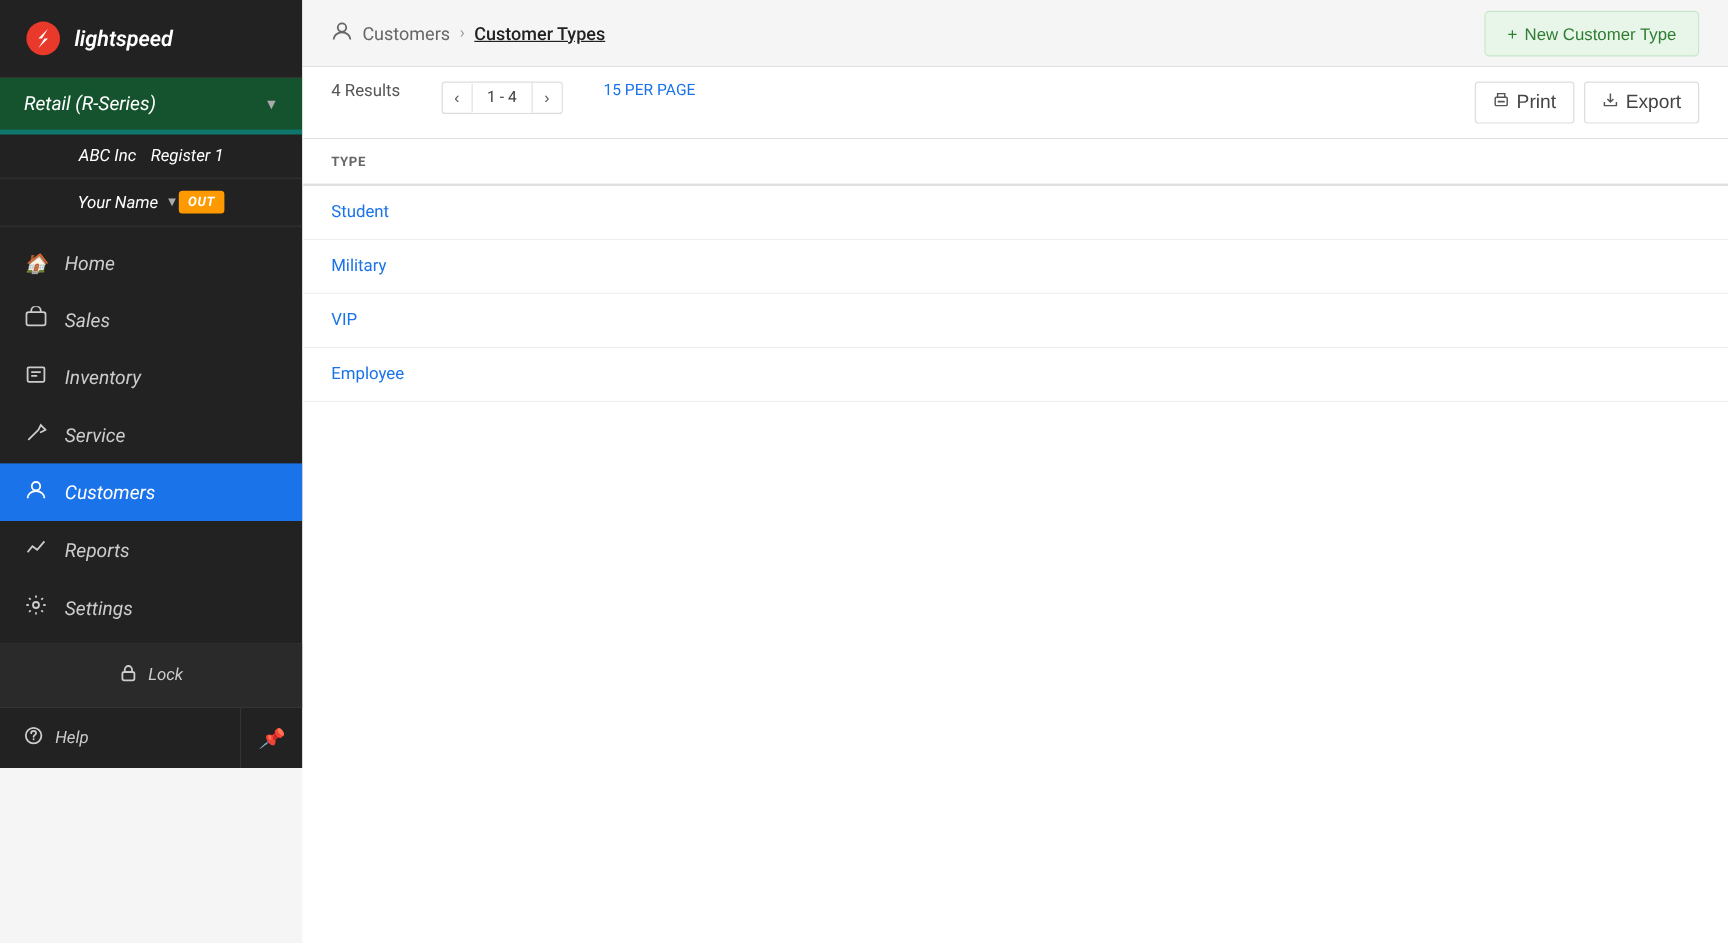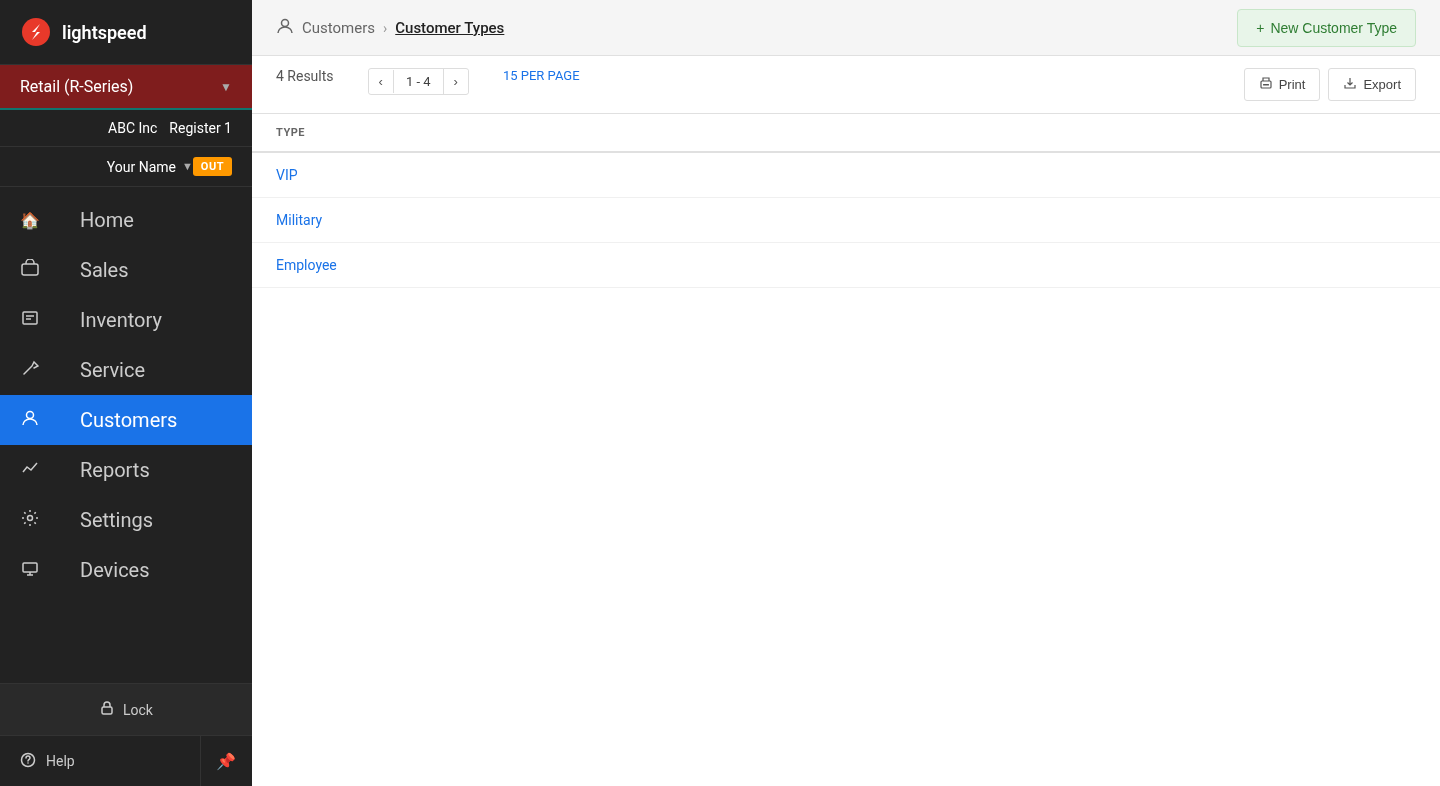--- a/index.html
+++ b/index.html
@@ -6,22 +6,23 @@
     body { font-family: -apple-system, BlinkMacSystemFont, 'Segoe UI', Roboto, sans-serif; display: flex; height: 786px; overflow: hidden; background: #f5f5f5; }
 
     
     .sidebar {
       width: 252px;
       min-width: 252px;
       background: #1a1a2e;
       background: #222;
       display: flex;
       flex-direction: column;
-      height: 786px;
+      height: 640px;
       color: #fff;
+      font-style: italic;
     }
 
     .sidebar-logo {
       padding: 16px 20px;
       display: flex;
       align-items: center;
       gap: 10px;
       border-bottom: 1px solid #333;
     }
 
@@ -34,35 +35,35 @@
       font-size: 18px;
       font-weight: 600;
       color: #fff;
     }
 
     .store-selector {
       padding: 12px 20px;
       display: flex;
       align-items: center;
       justify-content: space-between;
-      background: #7f1d1d;
-      border-bottom: 2px solid #0f766e;
+      background: #14532d;
+      border-bottom: 4px solid #0f766e;
       cursor: pointer;
     }
 
     .store-chevron {
       color: #aaa;
       font-size: 12px;
     }
 
     .user-row {
       padding: 10px 20px;
       display: flex;
       align-items: center;
-      justify-content: flex-end;
+      justify-content: center;
       border-bottom: 1px solid #333;
     }
 
     .user-info {
       display: flex;
       align-items: center;
       gap: 6px;
       color: #fff;
       font-size: 14px;
       cursor: pointer;
@@ -105,22 +106,21 @@
       color: #fff;
     }
 
     .nav-item .nav-icon {
       width: 20px;
       text-align: center;
       font-size: 16px;
     }
 
     .nav-item .nav-label {
-      font-size: 20px;
-      margin-left: 26px;
+      font-size: 16px;
     }
 
     .sidebar-bottom {
       border-top: 1px solid #333;
     }
 
     .lock-btn {
       display: flex;
       align-items: center;
       justify-content: center;
@@ -282,21 +282,21 @@
       margin-left: auto;
       display: flex;
       gap: 8px;
     }
 
     .action-btn {
       padding: 7px 14px;
       border: 1px solid #ddd;
       background: #fff;
       border-radius: 3px;
-      font-size: 13px;
+      font-size: 16px;
       color: #444;
       cursor: pointer;
       display: flex;
       align-items: center;
       gap: 6px;
     }
 
     
     .table-container {
       flex: 1;
@@ -516,25 +516,28 @@
   </div>
 
   <div class="table-container">
     <table>
       <thead>
         <tr>
           <th>TYPE</th>
         </tr>
       </thead>
       <tbody id="table-body">
-          <tr>
-            <td><a class="type-link">VIP</a></td>
+      <tr>
+            <td><a class="type-link">Student</a></td>
           </tr>
           <tr>
             <td><a class="type-link">Military</a></td>
+          </tr>
+          <tr>
+            <td><a class="type-link">VIP</a></td>
           </tr>
           <tr>
             <td><a class="type-link">Employee</a></td>
           </tr>
         </tbody>
     </table>
   </div>
 </main>
 
 </body></html>

